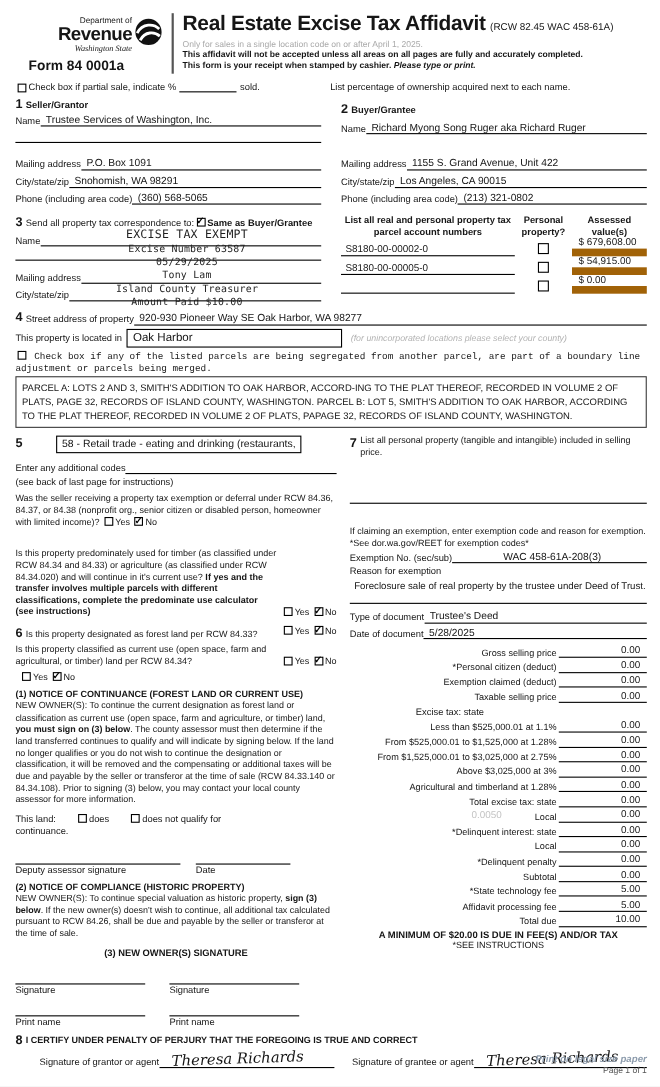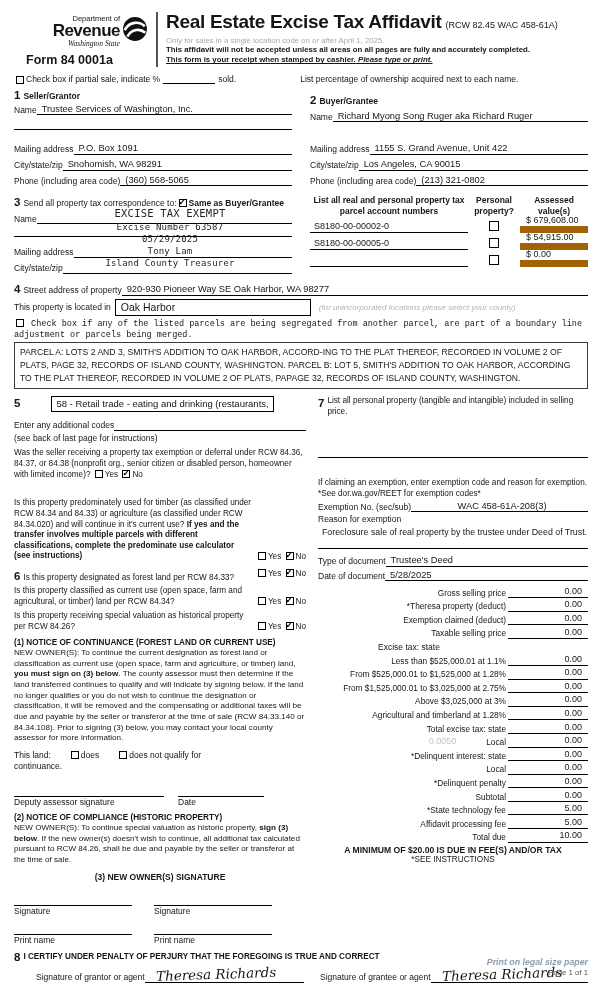--- a/index.html
+++ b/index.html
@@ -18,21 +18,21 @@
   .logo-state { font-size:7.5px; font-style:italic; font-family:"Liberation Serif", serif; }
   .logo-swoosh { width:26px; height:26px; margin-left:2px; margin-top:2px; flex:none; }
   .form-no { font-weight:bold; font-size:12.5px; margin-top:5px; padding-left:12px; }
   .vline { width:2px; background:#555; margin:4px 8px 2px 2px; flex:none; }
   .title-block { flex:1; padding-top:2px; }
   .title-line { white-space:nowrap; }
   .h1 { font-size:19px; font-weight:bold; letter-spacing:-0.3px; }
   .h1ref { font-size:9px; margin-left:4px; }
   .note-gray { color:#a9a9a9; font-size:7.8px; margin-top:2px; }
   .note-bold { font-weight:bold; font-size:7.8px; }
-  .note-normal { font-weight:bold; font-size:7.8px;text-decoration:underline; }
+  .note-normal { font-weight:bold; font-size:7.8px; }
   .note-normal .it { font-style:italic; }
 
   
   .cb { position:relative; display:inline-block; width:8px; height:8px; border:1px solid #000;
         vertical-align:-1px; margin:0 2px; background:#fff; flex:none; }
   .cb.checked::after { content:"✓"; position:absolute; left:-1px; top:-3px; font-size:9px; font-weight:bold; color:#000; }
   .fline { display:flex; align-items:flex-end; }
   .fline .lab { white-space:nowrap; flex:none; }
   .fline .val { flex:1; border-bottom:1px solid #000; padding-left:5px; font-size:9.3px; line-height:1.15; }
   .secno { font-size:11.5px; font-weight:bold; margin-right:3px; }
@@ -225,20 +225,21 @@
       <div class="fline" style="margin-top:5px;">
         <span class="lab">City/state/zip</span>
         <span class="val"></span>
       </div>
       <div class="stamp">
         <div class="big">EXCISE TAX EXEMPT</div>
         <div>Excise Number 63587</div>
         <div>05/29/2025</div>
         <div>Tony Lam</div>
         <div>Island County Treasurer</div>
+        <div>Amount Paid $10.00</div>
       </div>
     </div>
     <div class="col-r">
       <div class="parcel-head">
         <div class="ph1">List all real and personal property tax parcel account numbers</div>
         <div class="ph2">Personal property?</div>
         <div class="ph3">Assessed value(s)</div>
       </div>
       <div class="parcel-row">
         <div class="pr-num">S8180-00-00002-0</div>
@@ -313,21 +314,20 @@
         </div>
       </div>
       <div class="qrow" style="margin-top:2px;">
         <div class="qt">Is this property classified as current use (open space, farm and agricultural, or timber) land per RCW 84.34?</div>
         <div class="qa">
           <span class="cb"></span><span>Yes</span>
           <span class="cb checked"></span><span>No</span>
         </div>
       </div>
       <div class="qrow" style="margin-top:4px;">
-        <div class="qt">Is this property receiving special valuation as historical property per RCW 84.26?</div>
         <div class="qa">
           <span class="cb"></span><span>Yes</span>
           <span class="cb checked"></span><span>No</span>
         </div>
       </div>
 
       <div class="notice-t">(1) NOTICE OF CONTINUANCE (FOREST LAND OR CURRENT USE)</div>
       <div class="notice-b">
         <span>NEW OWNER(S): To continue the current designation as forest land or classification as current use (open space, farm and agriculture, or timber) land, </span><span class="b">you must sign on (3) below</span><span>. The county assessor must then determine if the land transferred continues to qualify and will indicate by signing below. If the land no longer qualifies or you do not wish to continue the designation or classification, it will be removed and the compensating or additional taxes will be due and payable by the seller or transferor at the time of sale (RCW 84.33.140 or 84.34.108). Prior to signing (3) below, you may contact your local county assessor for more information.</span>
       </div>
@@ -403,21 +403,21 @@
         <span class="lab">Date of document</span>
         <span class="val">5/28/2025</span>
       </div>
 
       <div style="margin-top:3px;">
         <div class="mrow">
             <span class="mlabel">Gross selling price</span>
             <span class="mval">0.00</span>
           </div>
         <div class="mrow">
-            <span class="mlabel">*Theresa property (deduct)</span>
+            <span class="mlabel">*Personal citizen (deduct)</span>
             <span class="mval">0.00</span>
           </div>
         <div class="mrow">
             <span class="mlabel">Exemption claimed (deduct)</span>
             <span class="mval">0.00</span>
           </div>
         <div class="mrow">
             <span class="mlabel">Taxable selling price</span>
             <span class="mval">0.00</span>
           </div>

